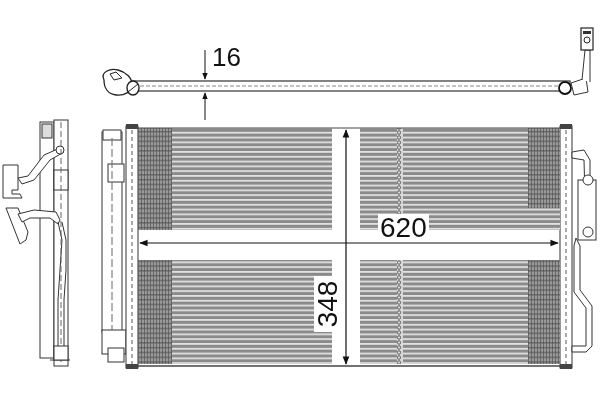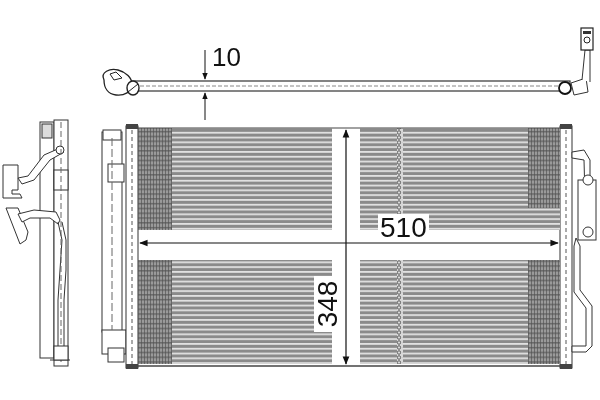--- a/index.html
+++ b/index.html
@@ -130,15 +130,15 @@
       <circle cx="588" cy="232" r="5"></circle>
       <path d="M576,238 L580,246 L580,290 L592,306 L592,346 L586,352 L572,352 L572,346 L586,346 L586,308 L574,292 L574,246 z"></path>
     </g>
 
     <line x1="140" y1="243" x2="558" y2="243" stroke="#111" stroke-width="1.2" marker-start="url(#arrow)" marker-end="url(#arrow)"></line>
 
     <line x1="346" y1="130" x2="346" y2="364" stroke="#111" stroke-width="1.2" marker-start="url(#arrow)" marker-end="url(#arrow)"></line>
   </g>
 </svg>
 
-<div id="dim-16" class="dim-label">10</div>
-<div id="dim-620" class="dim-label">510</div>
+<div id="dim-16" class="dim-label">16</div>
+<div id="dim-620" class="dim-label">620</div>
 <div id="dim-348" class="dim-label">348</div>
 
 </body></html>

